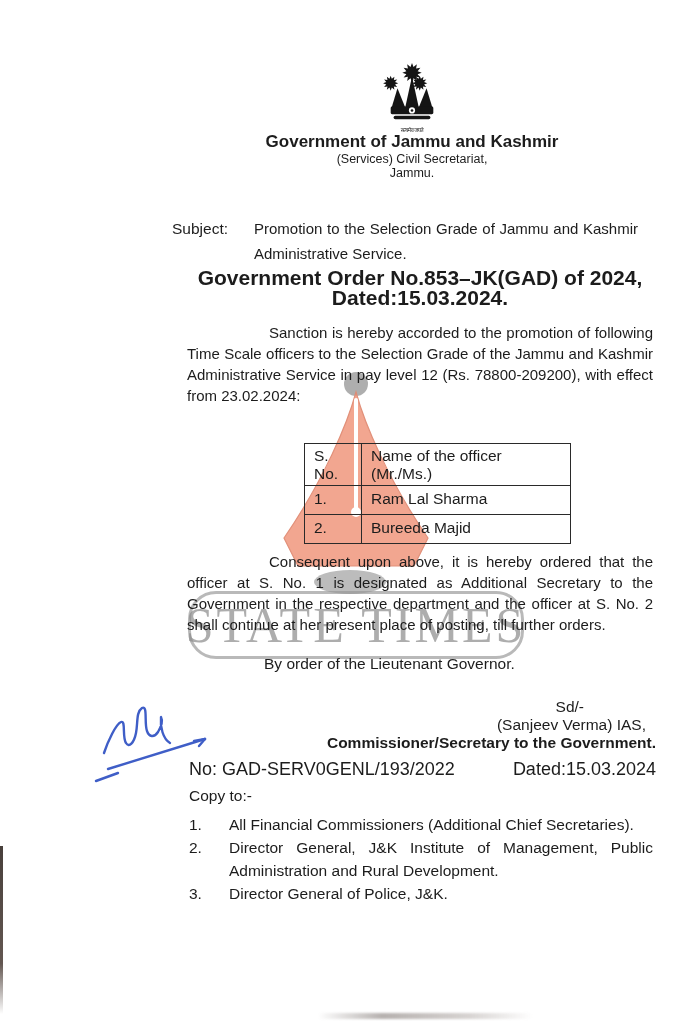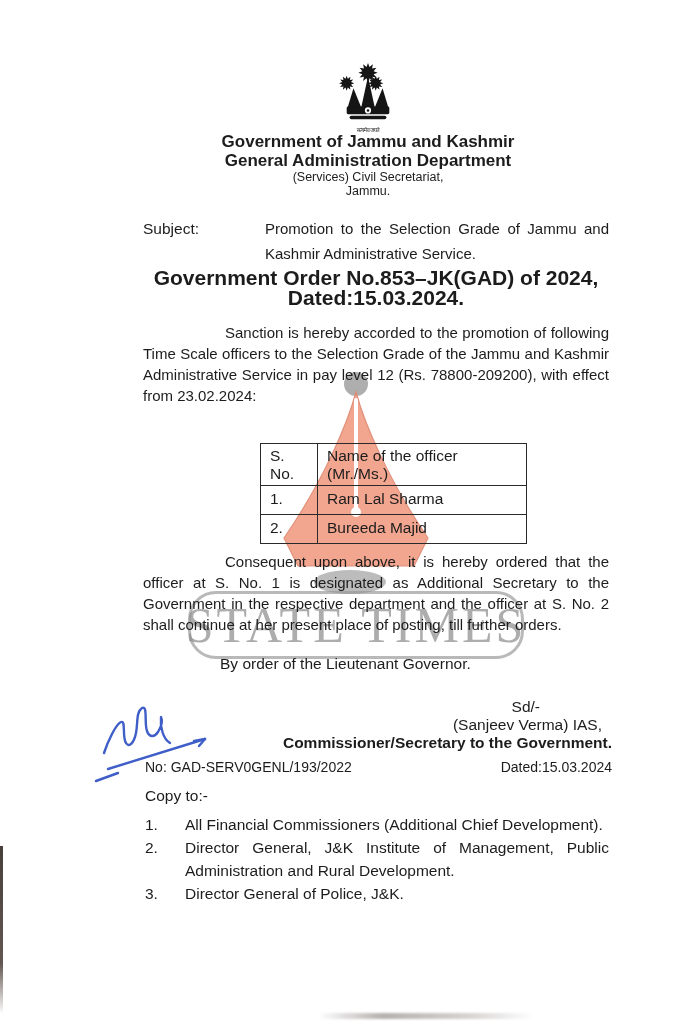--- a/index.html
+++ b/index.html
@@ -1,33 +1,33 @@
 <!DOCTYPE html>
 <html><head>
 <meta charset="utf-8">
 <style>
   html,body{margin:0;padding:0;background:#e8e8e8;}
   .page{
     position:relative;width:697px;height:1024px;margin:0 auto;
     background:#ffffff;overflow:hidden;
     font-family:"Liberation Sans",sans-serif;color:#1c1c1c;
   }
-  .layer-content{position:absolute;inset:0;z-index:2;}
+  .layer-content{position:absolute;inset:0;z-index:2;margin-left:44px;}
   .layer-watermark{position:absolute;inset:0;z-index:1;}
   .abs{position:absolute;}
 
   
   .header-block{left:143px;top:58px;width:450px;text-align:center;}
   .emblem{display:block;margin:0 auto 1px auto;}
   .emblem-motto{display:block;font-size:5.5px;letter-spacing:-0.5px;color:#222;line-height:6px;margin-top:-2px;}
   .hdr-line1,.hdr-line2{font-size:17px;font-weight:bold;line-height:18.5px;}
   .hdr-line3,.hdr-line4{font-size:12.5px;line-height:14px;}
 
   
-  .subject-block{left:143px;top:216px;width:466px;display:flex;gap:40px;}
+  .subject-block{left:128px;top:216px;width:466px;display:flex;}
   .subject-label{width:82px;flex:0 0 82px;font-size:15.5px;line-height:25px;}
   .subject-text{flex:1;font-size:15px;line-height:25px;text-align:justify;}
 
   
   .order-heading{left:143px;top:268px;width:466px;text-align:center;font-weight:bold;font-size:21px;line-height:20px;}
 
   
   .para{font-size:15px;line-height:21px;text-align:justify;width:466px;left:143px;}
   .para.indent{text-indent:82px;}
   .para1{top:322px;}
@@ -45,21 +45,21 @@
   
   .by-order{left:220px;top:655px;font-size:15.5px;}
 
   
   .sd-block{left:143px;top:698px;width:469px;text-align:right;font-size:15.5px;line-height:18px;}
   .sd-line{margin-right:72px;}
   .sd-name{margin-right:10px;}
   .sd-desig{font-weight:bold;margin-right:0;}
 
   
-  .ref-row{left:145px;top:759px;width:467px;display:flex;justify-content:space-between;font-size:14px;}
+  .ref-row{left:145px;top:759px;width:467px;display:flex;justify-content:space-between;font-size:18px;}
 
   .copy-label{left:145px;top:787px;font-size:15.5px;}
 
   
   .copy-list{left:145px;top:813px;width:464px;}
   .copy-item{display:flex;font-size:15.5px;line-height:23px;}
   .copy-no{flex:0 0 40px;}
   .copy-text{flex:1;text-align:justify;}
 
   
@@ -109,21 +109,20 @@
           <path d="M17 30 L25 50 L11 50 Z"></path>
           <path d="M47 30 L53 50 L39 50 Z"></path>
           <rect x="10" y="49" width="44" height="8" rx="1.5"></rect>
           <circle cx="32" cy="53" r="3.2" fill="#ffffff"></circle>
           <circle cx="32" cy="53" r="1.3" fill="#151515"></circle>
           <rect x="13" y="58.5" width="38" height="3.5" rx="1.7"></rect>
         </g>
       </svg>
       <span class="emblem-motto">सत्यमेव जयते</span>
       <div class="hdr-line1">Government of Jammu and Kashmir</div>
-      <div class="hdr-line2">General Administration Department</div>
       <div class="hdr-line3">(Services) Civil Secretariat,</div>
       <div class="hdr-line4">Jammu.</div>
     </div>
 
     <div class="abs subject-block">
       <div class="subject-label">Subject:</div>
       <div class="subject-text">Promotion to the Selection Grade of Jammu and Kashmir Administrative Service.</div>
     </div>
 
     <div class="abs order-heading">
@@ -164,21 +163,21 @@
     <div class="abs ref-row">
       <span>No: GAD-SERV0GENL/193/2022</span>
       <span>Dated:15.03.2024</span>
     </div>
 
     <div class="abs copy-label">Copy to:-</div>
 
     <div class="abs copy-list">
       <div class="copy-item">
         <span class="copy-no">1.</span>
-        <span class="copy-text">All Financial Commissioners (Additional Chief Development).</span>
+        <span class="copy-text">All Financial Commissioners (Additional Chief Secretaries).</span>
       </div>
       <div class="copy-item">
         <span class="copy-no">2.</span>
         <span class="copy-text">Director General, J&amp;K Institute of Management, Public Administration and Rural Development.</span>
       </div>
       <div class="copy-item">
         <span class="copy-no">3.</span>
         <span class="copy-text">Director General of Police, J&amp;K.</span>
       </div>
     </div>

